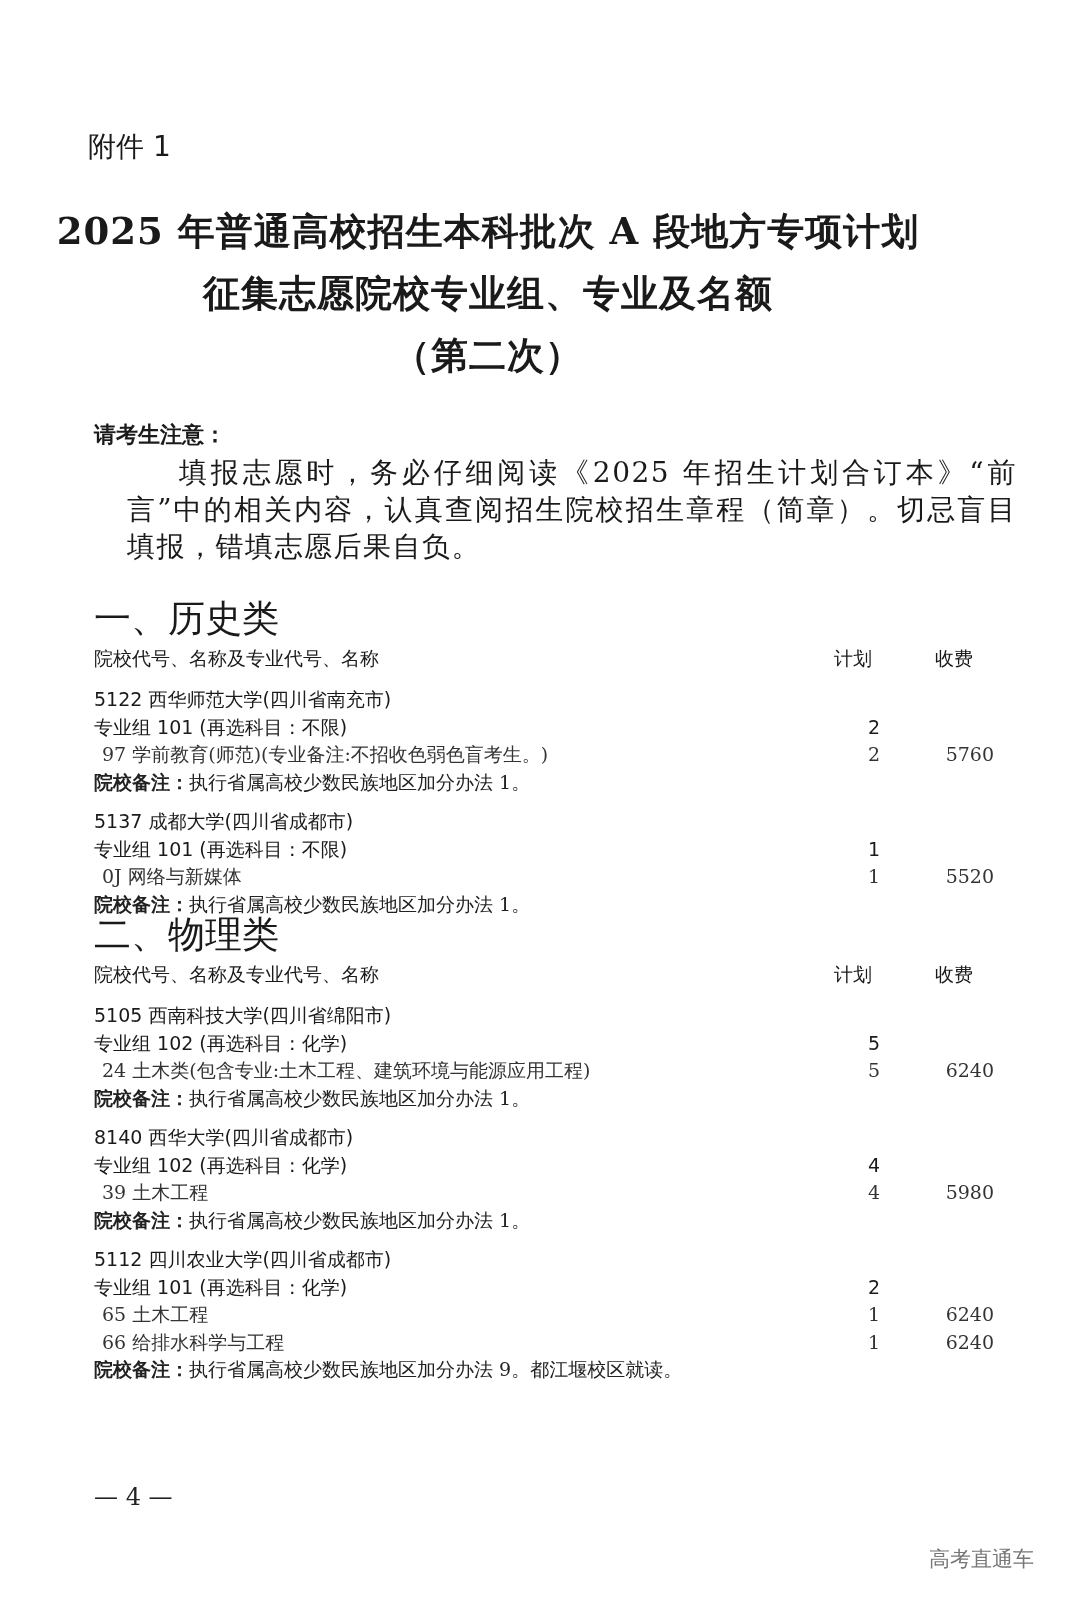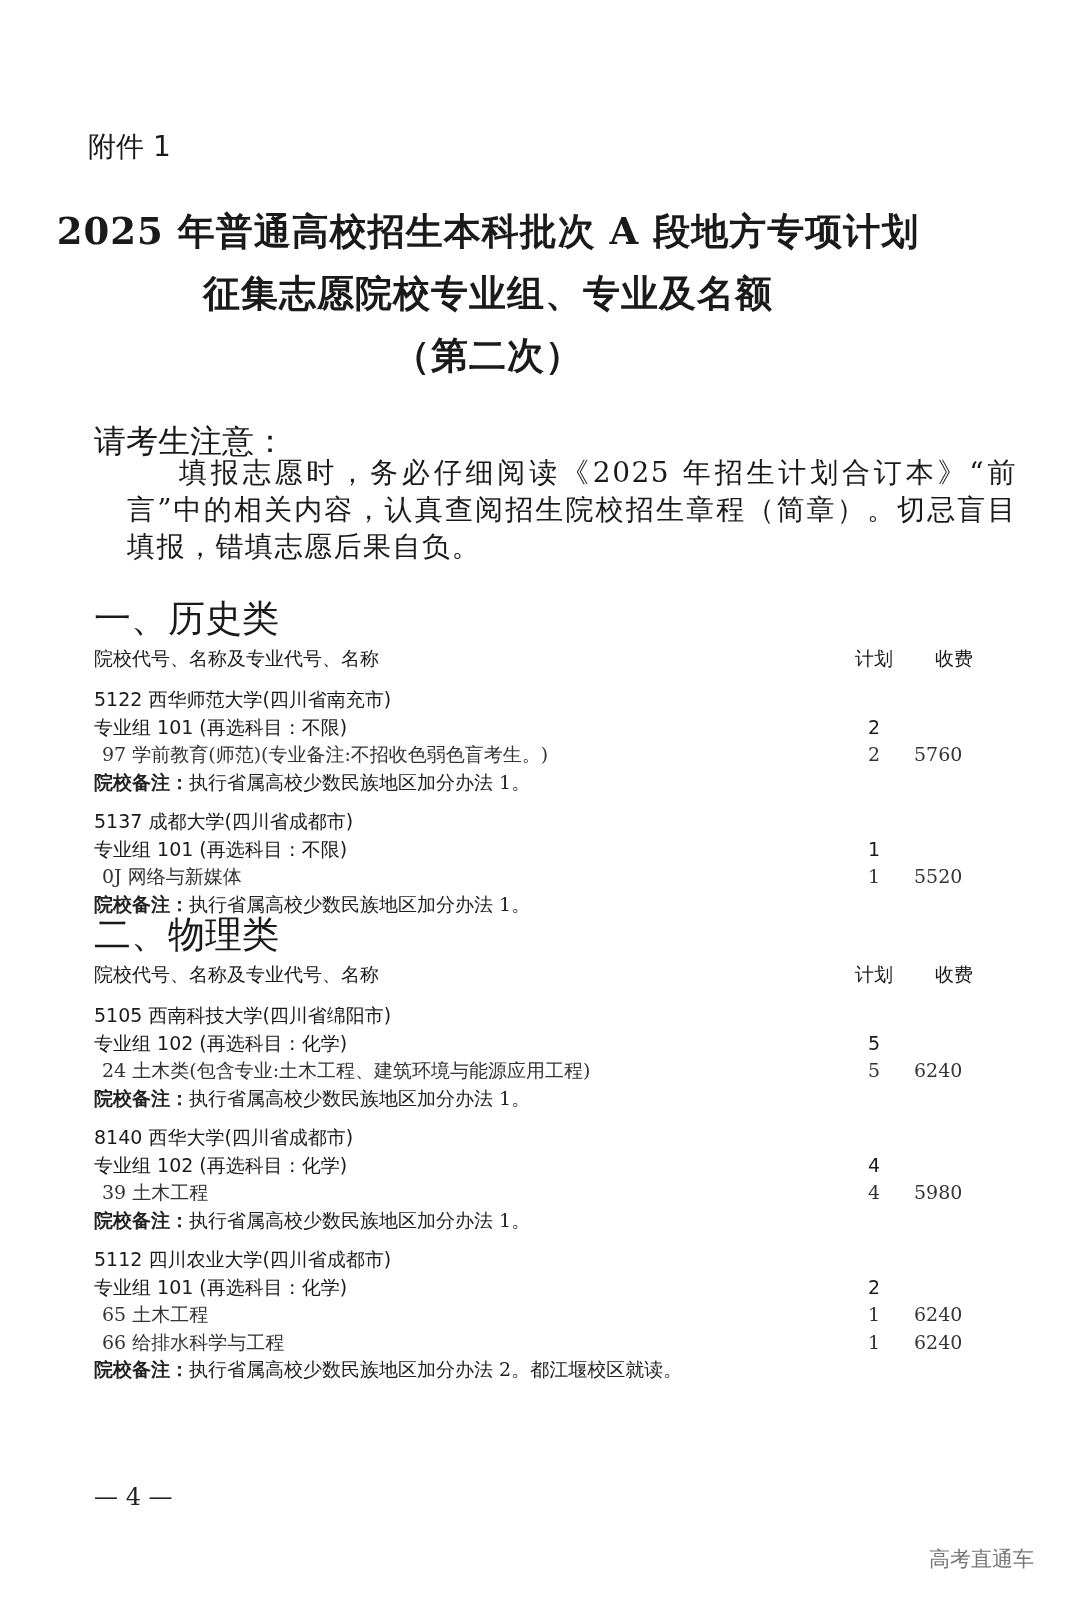--- a/index.html
+++ b/index.html
@@ -5,35 +5,35 @@
   html, body { margin: 0; padding: 0; background: #ffffff; }
   body { width: 1080px; height: 1598px; position: relative; overflow: hidden; color: #1a1a1a; }
   .page { position: absolute; left: 0; top: 0; width: 1080px; height: 1598px; }
   .sans { font-family: "DejaVu Sans", "Liberation Sans", sans-serif; }
   .serif { font-family: "DejaVu Serif", "Liberation Serif", serif; }
 
   .attach { position: absolute; left: 88px; top: 128px; font-size: 28px; }
   .title-block { position: absolute; left: 0; width: 976px; top: 200px; text-align: center; }
   .title-line { font-size: 37px; font-weight: bold; line-height: 62px; letter-spacing: 1px; }
 
-  .notice-head { position: absolute; left: 94px; top: 420px; font-size: 32px; font-weight: normal; }
+  .notice-head { position: absolute; left: 94px; top: 420px; font-size: 22px; font-weight: bold; }
   .notice-body { position: absolute; left: 94px; top: 454px; width: 890px; font-size: 28px; line-height: 37px; text-indent: 52px; letter-spacing: 1.5px; text-align: justify; margin-left: 33px; }
 
   .section { position: absolute; left: 94px; width: 900px; }
   .sec-title { font-size: 37px; line-height: 46px; font-weight: 500; }
   .col-head { display: flex; font-size: 19px; line-height: 28px; margin-top: 2px; }
   .col-name { flex: 1; }
-  .col-plan { width: 80px; text-align: center; }
+  .col-plan { width: 80px; text-align: left; }
   .col-fee { width: 80px; text-align: center; }
 
   .school { margin-top: 10px; }
   .row { display: flex; font-size: 19px; line-height: 27.5px; }
   .row .c-name { flex: 1; white-space: nowrap; }
   .row .c-plan { width: 80px; text-align: center; }
-  .row .c-fee { width: 80px; }
+  .row .c-fee { width: 80px; text-align: right; }
   .row.major .c-name { padding-left: 8px; color: #333; font-family: "DejaVu Serif", "Liberation Serif", serif; }
   .row.major .c-plan, .row.major .c-fee { color: #333; font-family: "DejaVu Serif", "Liberation Serif", serif; }
   .row.remark { font-family: "DejaVu Serif", "Liberation Serif", serif; color: #222; }
   .remark .rlabel { font-family: Liberation Sans, sans-serif; font-weight: bold; }
 
   .page-num { position: absolute; left: 94px; top: 1483px; font-size: 24px; color: #222; }
   .watermark { position: absolute; right: 46px; top: 1545px; font-size: 21px; color: #777; }
 </style>
 </head>
 <body>
@@ -157,20 +157,20 @@
         <span class="c-name">65 土木工程</span>
         <span class="c-plan">1</span>
         <span class="c-fee">6240</span>
       </div>
       <div class="row major">
         <span class="c-name">66 给排水科学与工程</span>
         <span class="c-plan">1</span>
         <span class="c-fee">6240</span>
       </div>
       <div class="row remark">
-        <span class="c-name"><span class="rlabel">院校备注：</span><span>执行省属高校少数民族地区加分办法 2。都江堰校区就读。</span></span>
+        <span class="c-name"><span class="rlabel">院校备注：</span><span>执行省属高校少数民族地区加分办法 9。都江堰校区就读。</span></span>
       </div>
     </div>
   </div>
 
   <div class="page-num serif">— 4 —</div>
   <div class="watermark sans">高考直通车</div>
 </div>
 
 </body></html>

